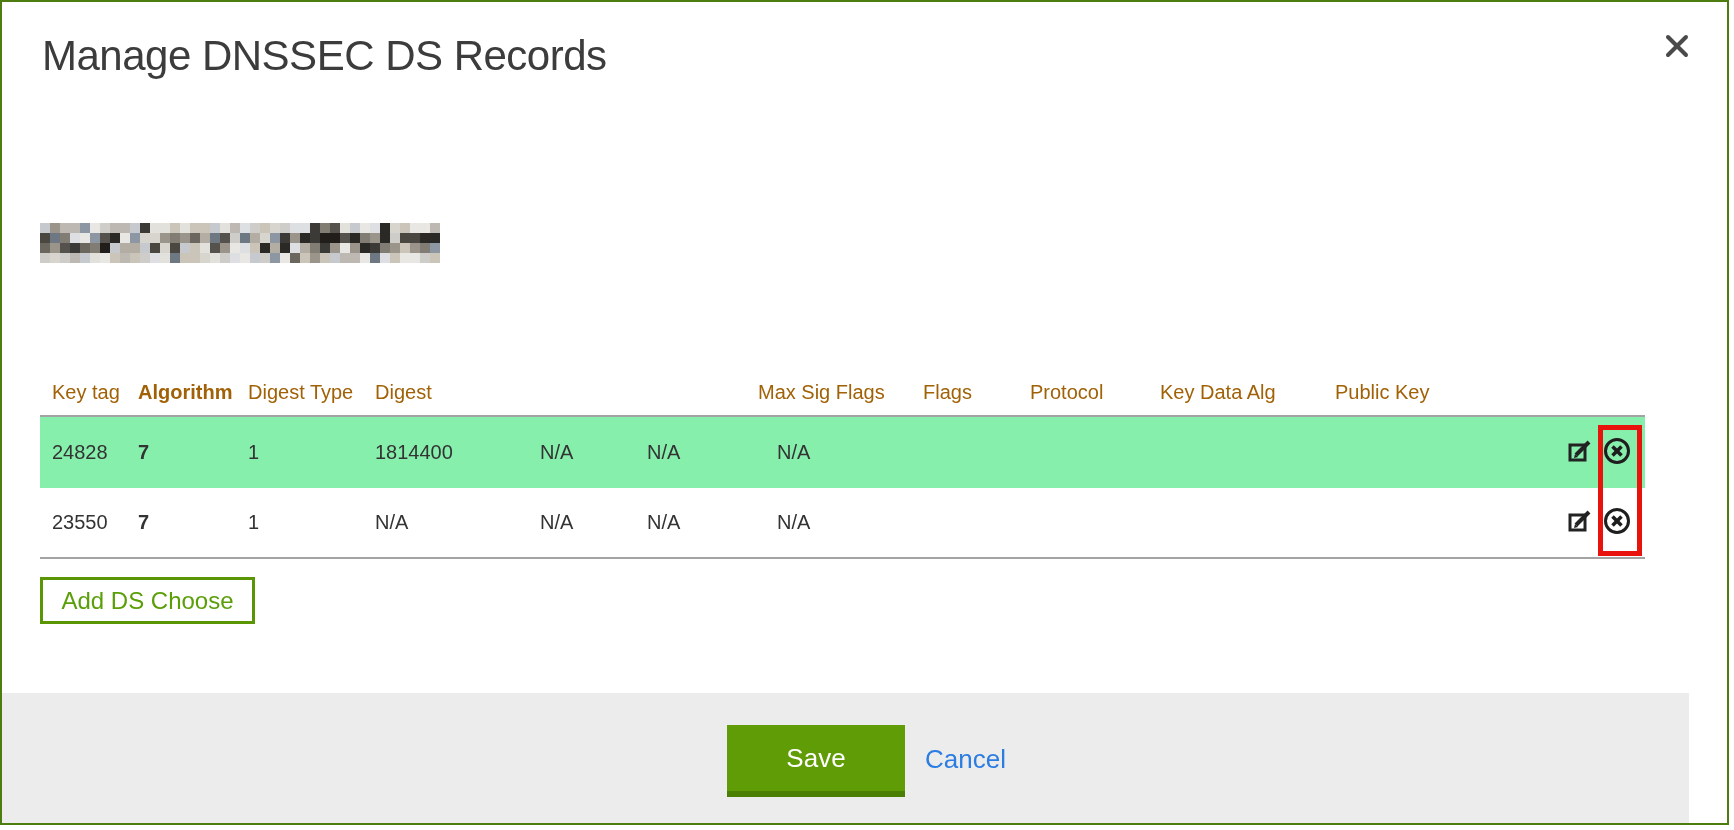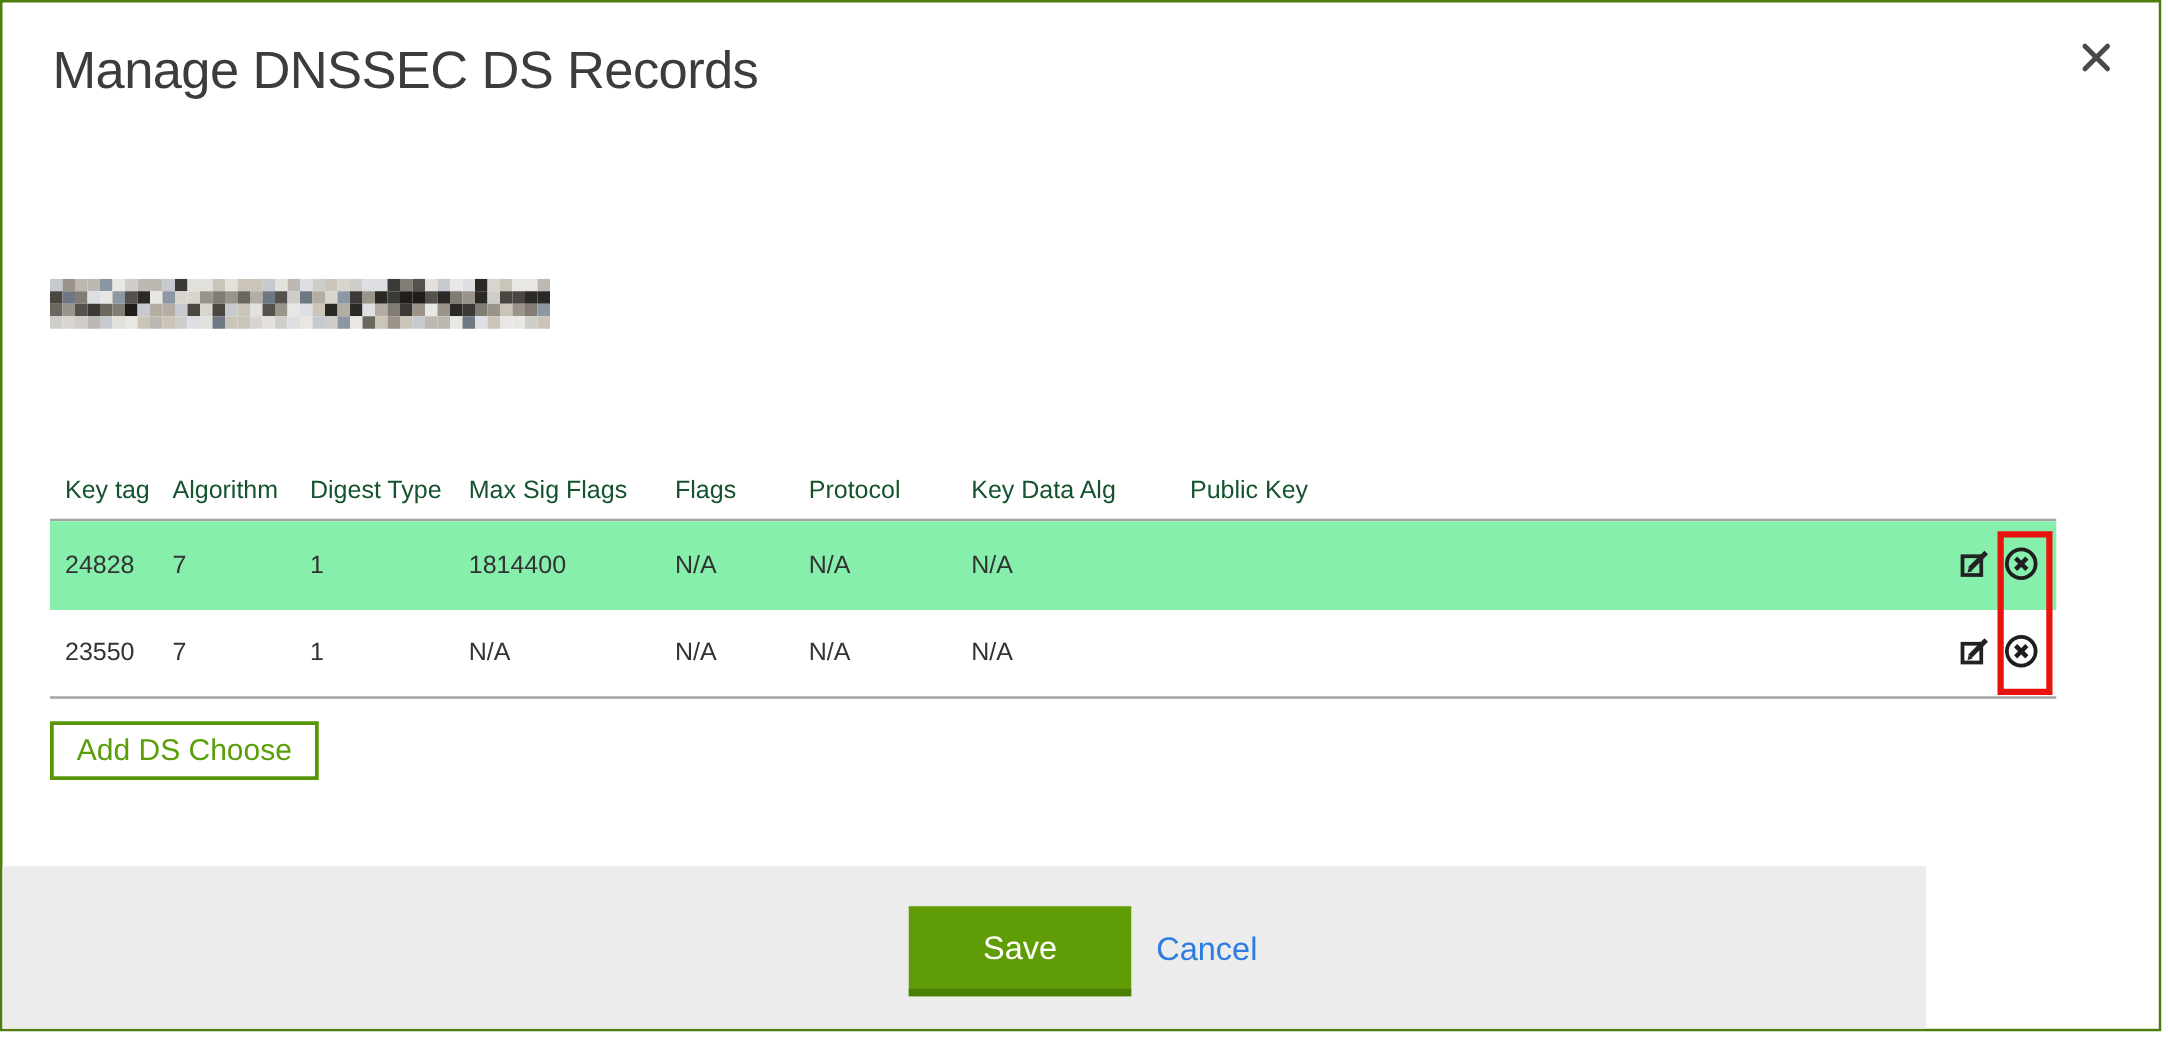--- a/index.html
+++ b/index.html
@@ -15,47 +15,47 @@
   .close-btn { position:absolute; left:1658px; top:28px; width:34px; height:34px;
                cursor:pointer; background:none; border:none; }
 
   .redacted { position:absolute; left:38px; top:221px; width:400px; height:41px;
               font-size:0; line-height:0; overflow:hidden; }
   .redacted span { display:inline-block; width:10px; height:10px; }
 
   .instructions { position:absolute; left:38px; top:327px; font-size:22px; color:#333; }
 
   .ds-table { position:absolute; left:38px; top:368px; width:1605px; }
-  .thead { display:flex; height:47px; align-items:center; font-size:20px; color:#14532d;
+  .thead { display:flex; height:47px; align-items:center; font-size:20px; color:#a16207;
            border-bottom:2px solid #a3a3a3; }
   .trow  { display:flex; height:71px; align-items:center; font-size:20px; color:#333; }
   .trow.odd  { background:#86efac; }
   .trow.even { background:#ffffff; border-bottom:2px solid #a3a3a3; }
   .c-keytag   { width:98px;  padding-left:12px; }
-  .c-algo     { width:110px; }
+  .c-algo     { width:110px;font-weight:bold; }
   .c-dtype    { width:127px; }
   .c-digest   { width:383px; }
   .c-maxsig   { width:165px; }
   .c-flags    { width:107px; }
   .c-proto    { width:130px; }
   .c-kda      { width:175px; }
   .c-pubkey   { width:215px; }
   .c-actions  { flex:1; display:flex; justify-content:flex-end; align-items:center;
                 gap:9px; padding-right:14px; }
   .icon-btn { background:none; border:none; width:28px; height:28px; padding:0;
               cursor:pointer; display:flex; align-items:center; justify-content:center; }
 
   .highlight-box { position:absolute; left:1558px; top:55px; width:44px; height:131px;
                    border:5px solid #e9130d; pointer-events:none; }
 
   .add-btn { position:absolute; left:38px; top:575px; width:215px; height:47px;
              background:#fff; border:3px solid #5a9604; color:#5a9e08;
              font-size:24px; font-family:"Liberation Sans",sans-serif; cursor:pointer; }
 
-  .footer { position:absolute; left:0; top:691px; width:1539px; height:130px;
+  .footer { position:absolute; left:0; top:691px; width:1687px; height:130px;
             background:#ececec; }
   .save-btn { position:absolute; left:725px; top:32px; width:178px; height:72px;
               background:#5f9c05; border:none; border-bottom:6px solid #4b7f04;
               color:#fff; font-size:26px; font-family:"Liberation Sans",sans-serif;
               cursor:pointer; }
   .cancel-link { position:absolute; left:923px; top:51px; font-size:26px;
                  color:#2b7de1; text-decoration:none; cursor:pointer; }
 </style>
 </head>
 <body>
@@ -74,20 +74,21 @@
   </button>
 
   <div class="redacted" id="redacted"><span style="background:#c6c9ce"></span><span style="background:#9a948a"></span><span style="background:#bdb9b2"></span><span style="background:#bdb9b2"></span><span style="background:#8d97a3"></span><span style="background:#e9e7e3"></span><span style="background:#cfcdc9"></span><span style="background:#bdb9b2"></span><span style="background:#bdb9b2"></span><span style="background:#c6c9ce"></span><span style="background:#3c3a37"></span><span style="background:#e3e1dc"></span><span style="background:#e3e1dc"></span><span style="background:#cbc4b8"></span><span style="background:#e3e1dc"></span><span style="background:#cbc4b8"></span><span style="background:#cbc4b8"></span><span style="background:#c6c9ce"></span><span style="background:#e3e1dc"></span><span style="background:#bdb9b2"></span><span style="background:#dddfe3"></span><span style="background:#cfcdc9"></span><span style="background:#cbc4b8"></span><span style="background:#d8d5cf"></span><span style="background:#cfcdc9"></span><span style="background:#dddfe3"></span><span style="background:#dddfe3"></span><span style="background:#3c3a37"></span><span style="background:#827d74"></span><span style="background:#55524d"></span><span style="background:#e3e1dc"></span><span style="background:#c6c9ce"></span><span style="background:#e9e7e3"></span><span style="background:#dddfe3"></span><span style="background:#2b2926"></span><span style="background:#d8d5cf"></span><span style="background:#cbc4b8"></span><span style="background:#e9e7e3"></span><span style="background:#e9e7e3"></span><span style="background:#bdb9b2"></span><span style="background:#4a4640"></span><span style="background:#6e7883"></span><span style="background:#827d74"></span><span style="background:#dddfe3"></span><span style="background:#e9e7e3"></span><span style="background:#8d97a3"></span><span style="background:#55524d"></span><span style="background:#2b2926"></span><span style="background:#e9e7e3"></span><span style="background:#8d97a3"></span><span style="background:#d8d5cf"></span><span style="background:#d8d5cf"></span><span style="background:#9a948a"></span><span style="background:#827d74"></span><span style="background:#9a948a"></span><span style="background:#6b675f"></span><span style="background:#b3ada3"></span><span style="background:#6e7883"></span><span style="background:#55524d"></span><span style="background:#cfcdc9"></span><span style="background:#6e7883"></span><span style="background:#b3ada3"></span><span style="background:#d8d5cf"></span><span style="background:#8d97a3"></span><span style="background:#3c3a37"></span><span style="background:#9a948a"></span><span style="background:#2b2926"></span><span style="background:#3c3a37"></span><span style="background:#201d1a"></span><span style="background:#201d1a"></span><span style="background:#55524d"></span><span style="background:#2b2926"></span><span style="background:#827d74"></span><span style="background:#9a948a"></span><span style="background:#2b2926"></span><span style="background:#cfcdc9"></span><span style="background:#4a4640"></span><span style="background:#4a4640"></span><span style="background:#2b2926"></span><span style="background:#2b2926"></span><span style="background:#6b675f"></span><span style="background:#9a948a"></span><span style="background:#55524d"></span><span style="background:#3c3a37"></span><span style="background:#6b675f"></span><span style="background:#827d74"></span><span style="background:#201d1a"></span><span style="background:#c6c9ce"></span><span style="background:#b3ada3"></span><span style="background:#b3ada3"></span><span style="background:#c6c9ce"></span><span style="background:#4a4640"></span><span style="background:#d8d5cf"></span><span style="background:#4a4640"></span><span style="background:#c6c9ce"></span><span style="background:#cbc4b8"></span><span style="background:#e3e1dc"></span><span style="background:#55524d"></span><span style="background:#9a948a"></span><span style="background:#e9e7e3"></span><span style="background:#dddfe3"></span><span style="background:#cbc4b8"></span><span style="background:#2b2926"></span><span style="background:#b3ada3"></span><span style="background:#2b2926"></span><span style="background:#dddfe3"></span><span style="background:#b3ada3"></span><span style="background:#827d74"></span><span style="background:#3c3a37"></span><span style="background:#9a948a"></span><span style="background:#e9e7e3"></span><span style="background:#9a948a"></span><span style="background:#2b2926"></span><span style="background:#3c3a37"></span><span style="background:#827d74"></span><span style="background:#9a948a"></span><span style="background:#cbc4b8"></span><span style="background:#9a948a"></span><span style="background:#827d74"></span><span style="background:#8d97a3"></span><span style="background:#cfcdc9"></span><span style="background:#d8d5cf"></span><span style="background:#cfcdc9"></span><span style="background:#bdb9b2"></span><span style="background:#c6c9ce"></span><span style="background:#e3e1dc"></span><span style="background:#e9e7e3"></span><span style="background:#cbc4b8"></span><span style="background:#bdb9b2"></span><span style="background:#cbc4b8"></span><span style="background:#cfcdc9"></span><span style="background:#dddfe3"></span><span style="background:#e3e1dc"></span><span style="background:#6e7883"></span><span style="background:#cbc4b8"></span><span style="background:#cbc4b8"></span><span style="background:#d8d5cf"></span><span style="background:#e3e1dc"></span><span style="background:#cfcdc9"></span><span style="background:#dddfe3"></span><span style="background:#e9e7e3"></span><span style="background:#c6c9ce"></span><span style="background:#cfcdc9"></span><span style="background:#8d97a3"></span><span style="background:#e9e7e3"></span><span style="background:#6b675f"></span><span style="background:#cbc4b8"></span><span style="background:#9a948a"></span><span style="background:#cbc4b8"></span><span style="background:#c6c9ce"></span><span style="background:#bdb9b2"></span><span style="background:#bdb9b2"></span><span style="background:#e9e7e3"></span><span style="background:#6e7883"></span><span style="background:#dddfe3"></span><span style="background:#cbc4b8"></span><span style="background:#e9e7e3"></span><span style="background:#e9e7e3"></span><span style="background:#cfcdc9"></span><span style="background:#cbc4b8"></span></div>
 
 
   <div class="ds-table">
     <div class="thead">
       <div class="c-keytag">Key tag</div>
       <div class="c-algo">Algorithm</div>
       <div class="c-dtype">Digest Type</div>
+      <div class="c-digest">Digest</div>
       <div class="c-maxsig">Max Sig Flags</div>
       <div class="c-flags">Flags</div>
       <div class="c-proto">Protocol</div>
       <div class="c-kda">Key Data Alg</div>
       <div class="c-pubkey">Public Key</div>
     </div>
 
     <div class="trow odd">
       <div class="c-keytag">24828</div>
       <div class="c-algo">7</div>

